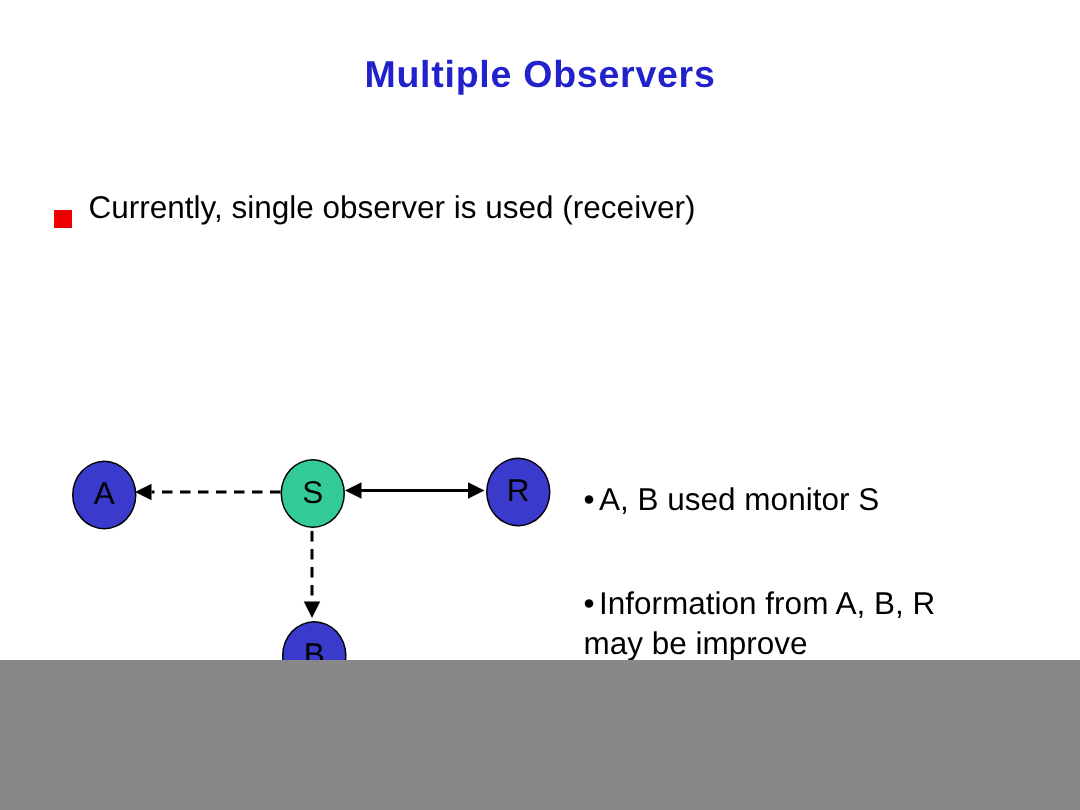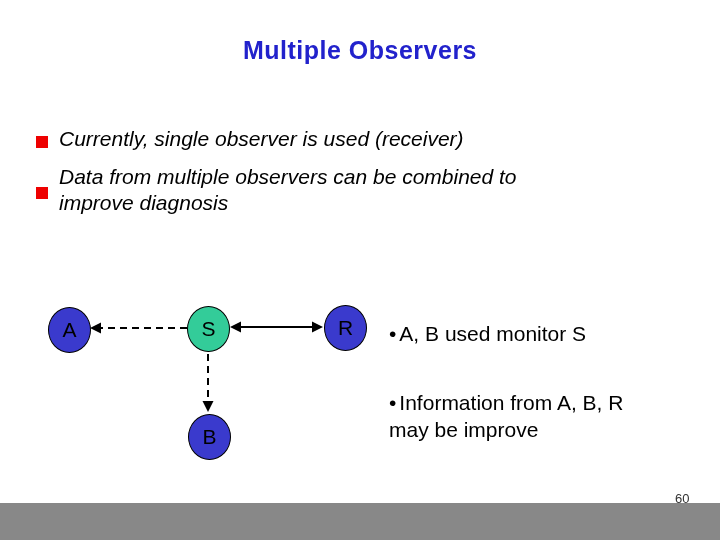--- a/index.html
+++ b/index.html
@@ -1,20 +1,20 @@
 <!DOCTYPE html>
 <html><head>
 <meta charset="utf-8">
 <style>
   * { margin: 0; padding: 0; box-sizing: border-box; }
   html, body { background: #888; }
   .slide {
     position: relative;
     width: 720px;
-    height: 503px;
+    height: 440px;
     background: #ffffff;
     overflow: hidden;
     font-family: "Liberation Sans", sans-serif;
     padding-left: 44px;
   }
   .slide-title {
     position: absolute;
     top: 36px;
     left: 0;
     width: 720px;
@@ -25,23 +25,22 @@
     color: #2222cc;
   }
   .bullets {
     position: absolute;
     left: 36px;
     top: 126px;
     width: 600px;
   }
   .bullet-item {
     display: flex;
-    align-items: center;
+    align-items: flex-end;
     margin-bottom: 12px;
-    font-style: italic;
   }
   .bullet-marker {
     flex: 0 0 auto;
     width: 12px;
     height: 12px;
     margin-top: 6px;
     margin-right: 11px;
     background: #ee0000;
   }
   .bullet-text {
@@ -103,25 +102,20 @@
 
 <div class="slide">
 
   <div class="slide-title" style="color: rgb(34, 34, 204);">Multiple Observers</div>
 
   <div class="bullets">
     <div class="bullet-item">
       <span class="bullet-marker" style="background-color: rgb(238, 0, 0);"></span>
       <span class="bullet-text">Currently, single observer is used (receiver)</span>
     </div>
-    <div class="bullet-item">
-      <span class="bullet-marker" style="background-color: rgb(238, 0, 0);"></span>
-      <span class="bullet-text">Data from multiple observers can be combined to
-improve diagnosis</span>
-    </div>
   </div>
 
   <svg class="edges-svg" viewBox="0 0 720 540" xmlns="http://www.w3.org/2000/svg">
 
     <g>
       <line x1="187" y1="328" x2="101" y2="328" stroke="#000000" stroke-width="2" stroke-dasharray="7,5"></line>
       <polygon points="90,328 101,322.5 101,333.5" fill="#000000"></polygon>
     </g>
 
     <g>

